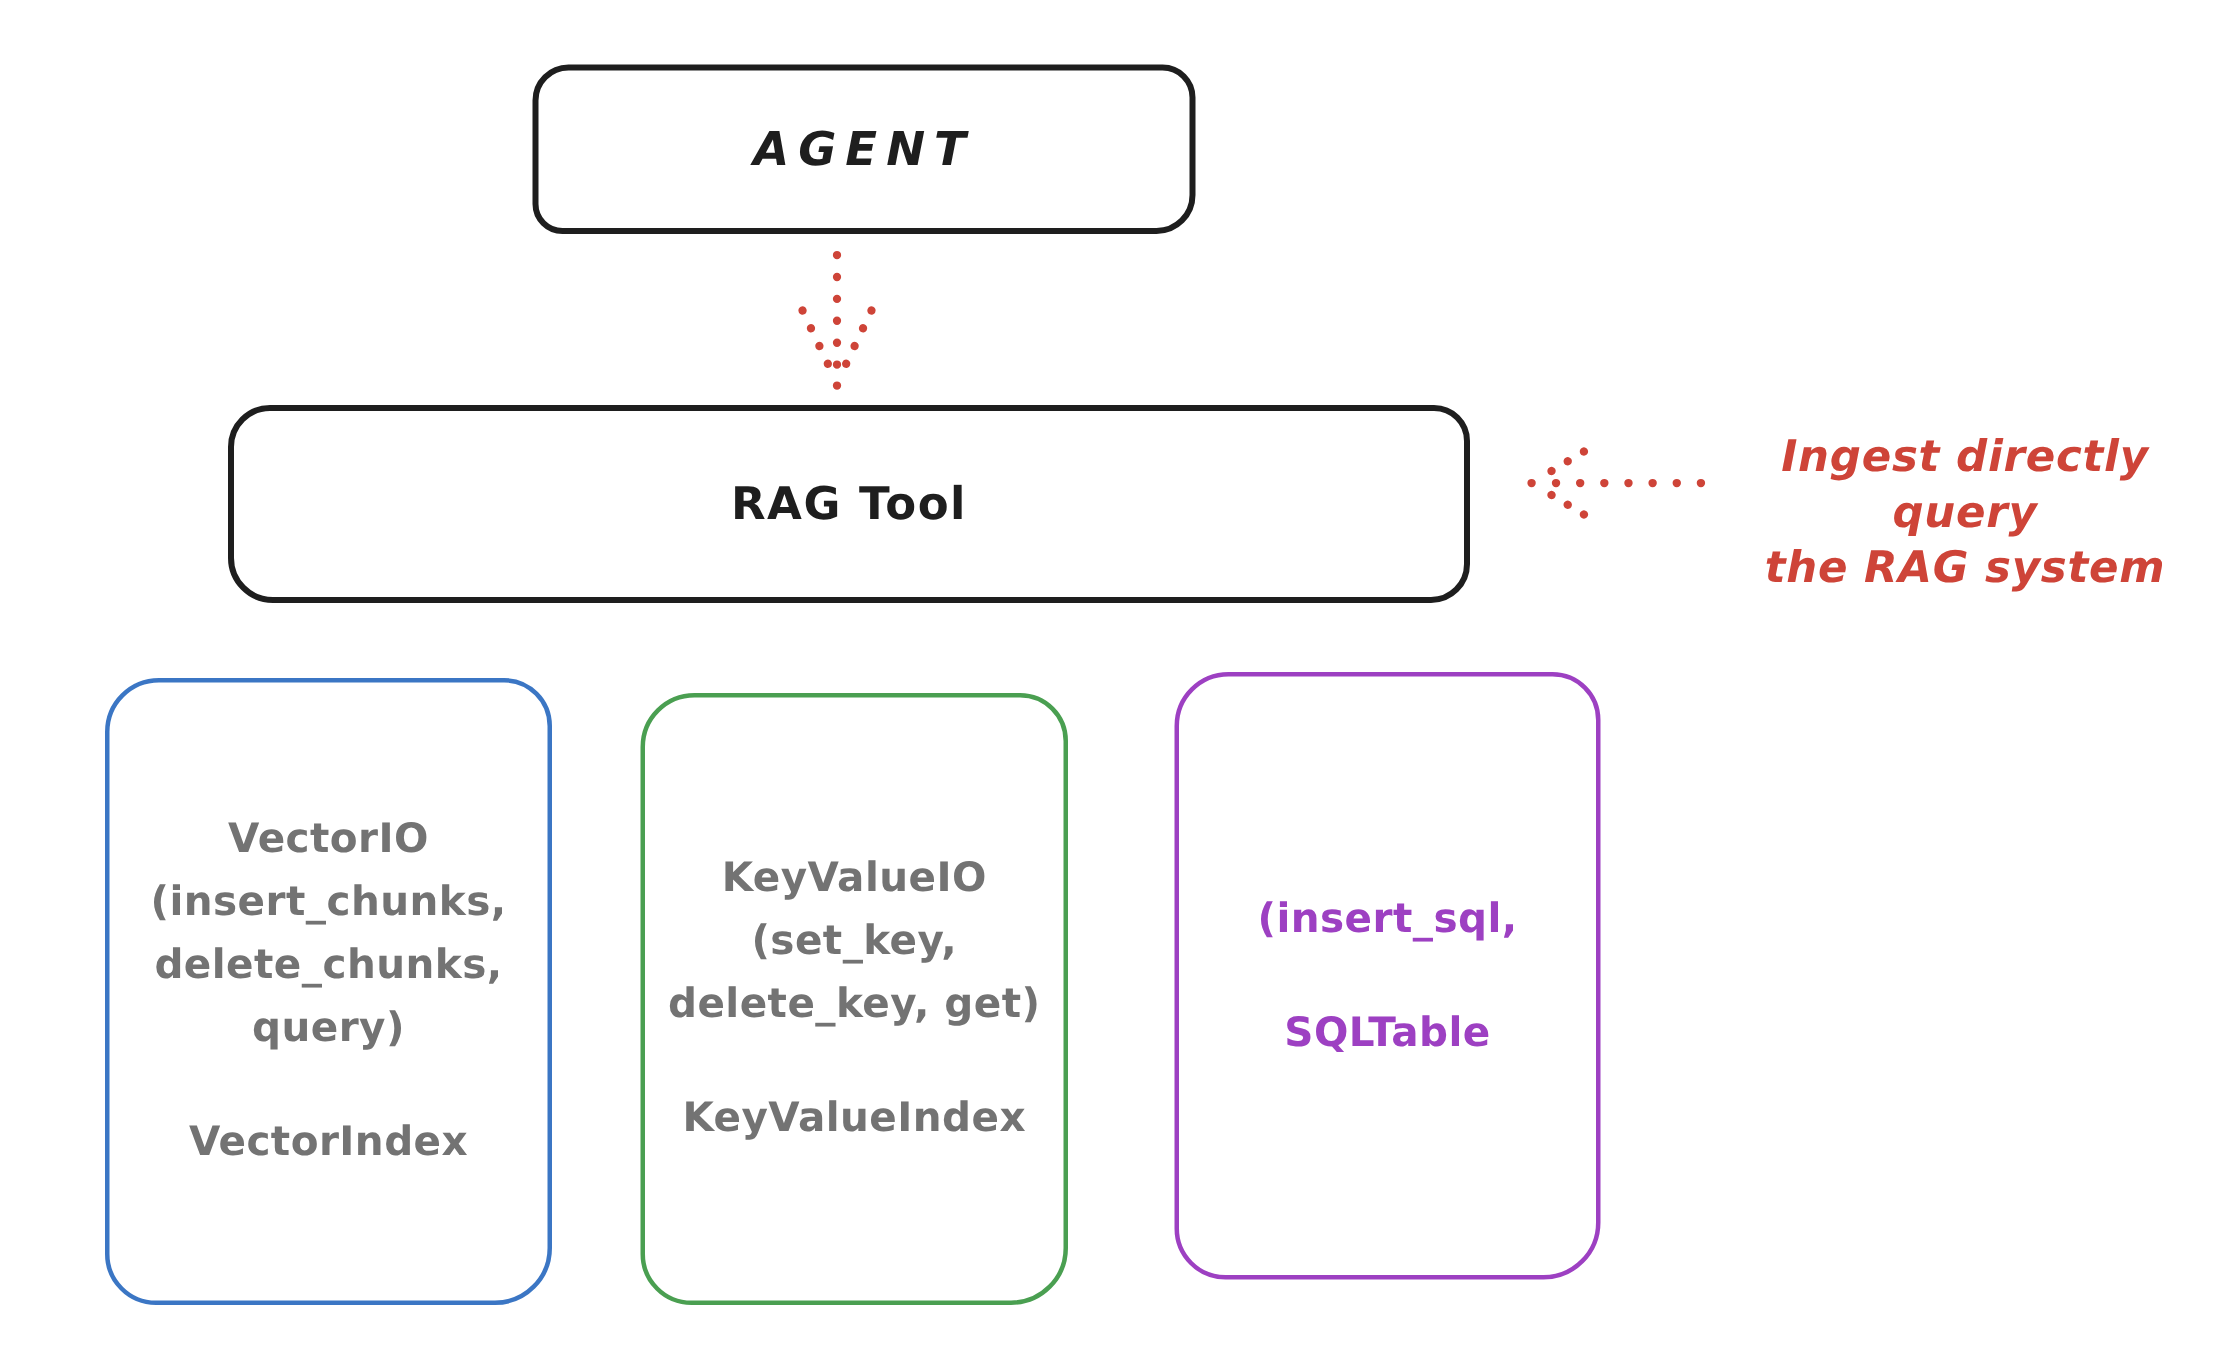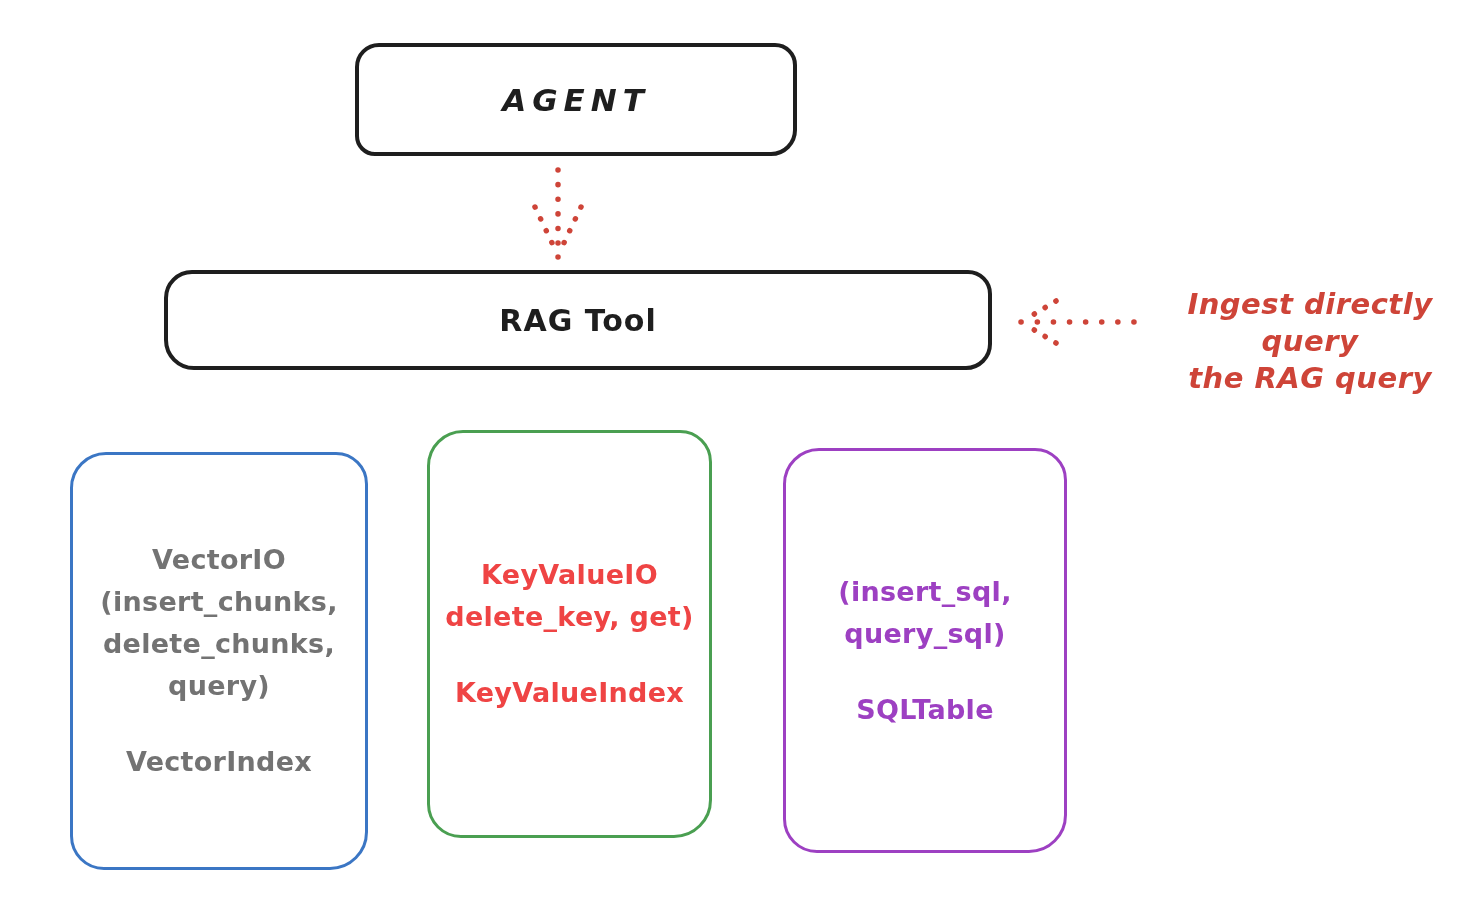--- a/index.html
+++ b/index.html
@@ -32,22 +32,22 @@
     border-radius: 24px 22px 26px 20px;
   }
   .agent-label {
     font-size: 31px;
     font-weight: 700;
     font-style: italic;
     letter-spacing: 6px;
     color: #1e1e1e;
   }
   .ragtool-box {
-    left: 164px; top: 270px;
-    width: 828px; height: 100px;
+    left: 152px; top: 270px;
+    width: 828px; height: 132px;
     border-radius: 28px 24px 26px 30px;
   }
   .ragtool-label {
     font-size: 30px;
     font-weight: 600;
     letter-spacing: 1px;
     color: #1e1e1e;
   }
   .io-box {
     border-width: 3.5px;
@@ -63,24 +63,24 @@
   .io-box .index-label {
     margin-top: 34px;
   }
   .io-vector {
     left: 70px; top: 452px;
     width: 298px; height: 418px;
     border-color: #3b76c4;
     color: #737373;
   }
   .io-keyvalue {
-    left: 427px; top: 430px;
+    left: 427px; top: 462px;
     width: 285px; height: 408px;
     border-color: #4a9f51;
-    color: #ef4444;
+    color: #737373;
   }
   .io-relational {
     left: 783px; top: 448px;
     width: 284px; height: 405px;
     border-color: #9d40c2;
     color: #9d40c2;
   }
   .annotation-text {
     position: absolute;
     left: 1140px; top: 286px;
@@ -126,42 +126,42 @@
     <g stroke="#ce4438" stroke-width="5.5" stroke-linecap="round" fill="none">
       <line x1="1134" y1="322" x2="1032" y2="322" stroke-dasharray="0.1 16"></line>
       <line x1="1056" y1="301" x2="1026" y2="319" stroke-dasharray="0.1 12.5"></line>
       <line x1="1056" y1="343" x2="1026" y2="325" stroke-dasharray="0.1 12.5"></line>
       <line x1="1021" y1="322" x2="1021.2" y2="322" stroke-dasharray="0.1 10"></line>
     </g>
   </svg>
 
   <div class="annotation-text">
     <div>Ingest directly query</div>
-    <div>the RAG query</div>
+    <div>the RAG system</div>
   </div>
 
   <div class="sketch-box io-box io-vector">
     <div>
       <div>VectorIO</div>
       <div>(insert_chunks,</div>
       <div>delete_chunks,</div>
       <div>query)</div>
     </div>
     <div class="index-label">VectorIndex</div>
   </div>
 
   <div class="sketch-box io-box io-keyvalue">
     <div>
       <div>KeyValueIO</div>
+      <div>(set_key,</div>
       <div>delete_key, get)</div>
     </div>
     <div class="index-label">KeyValueIndex</div>
   </div>
 
   <div class="sketch-box io-box io-relational">
     <div>
       <div>(insert_sql,</div>
-      <div>query_sql)</div>
     </div>
     <div class="index-label">SQLTable</div>
   </div>
 
 </div>
 
 </body></html>

